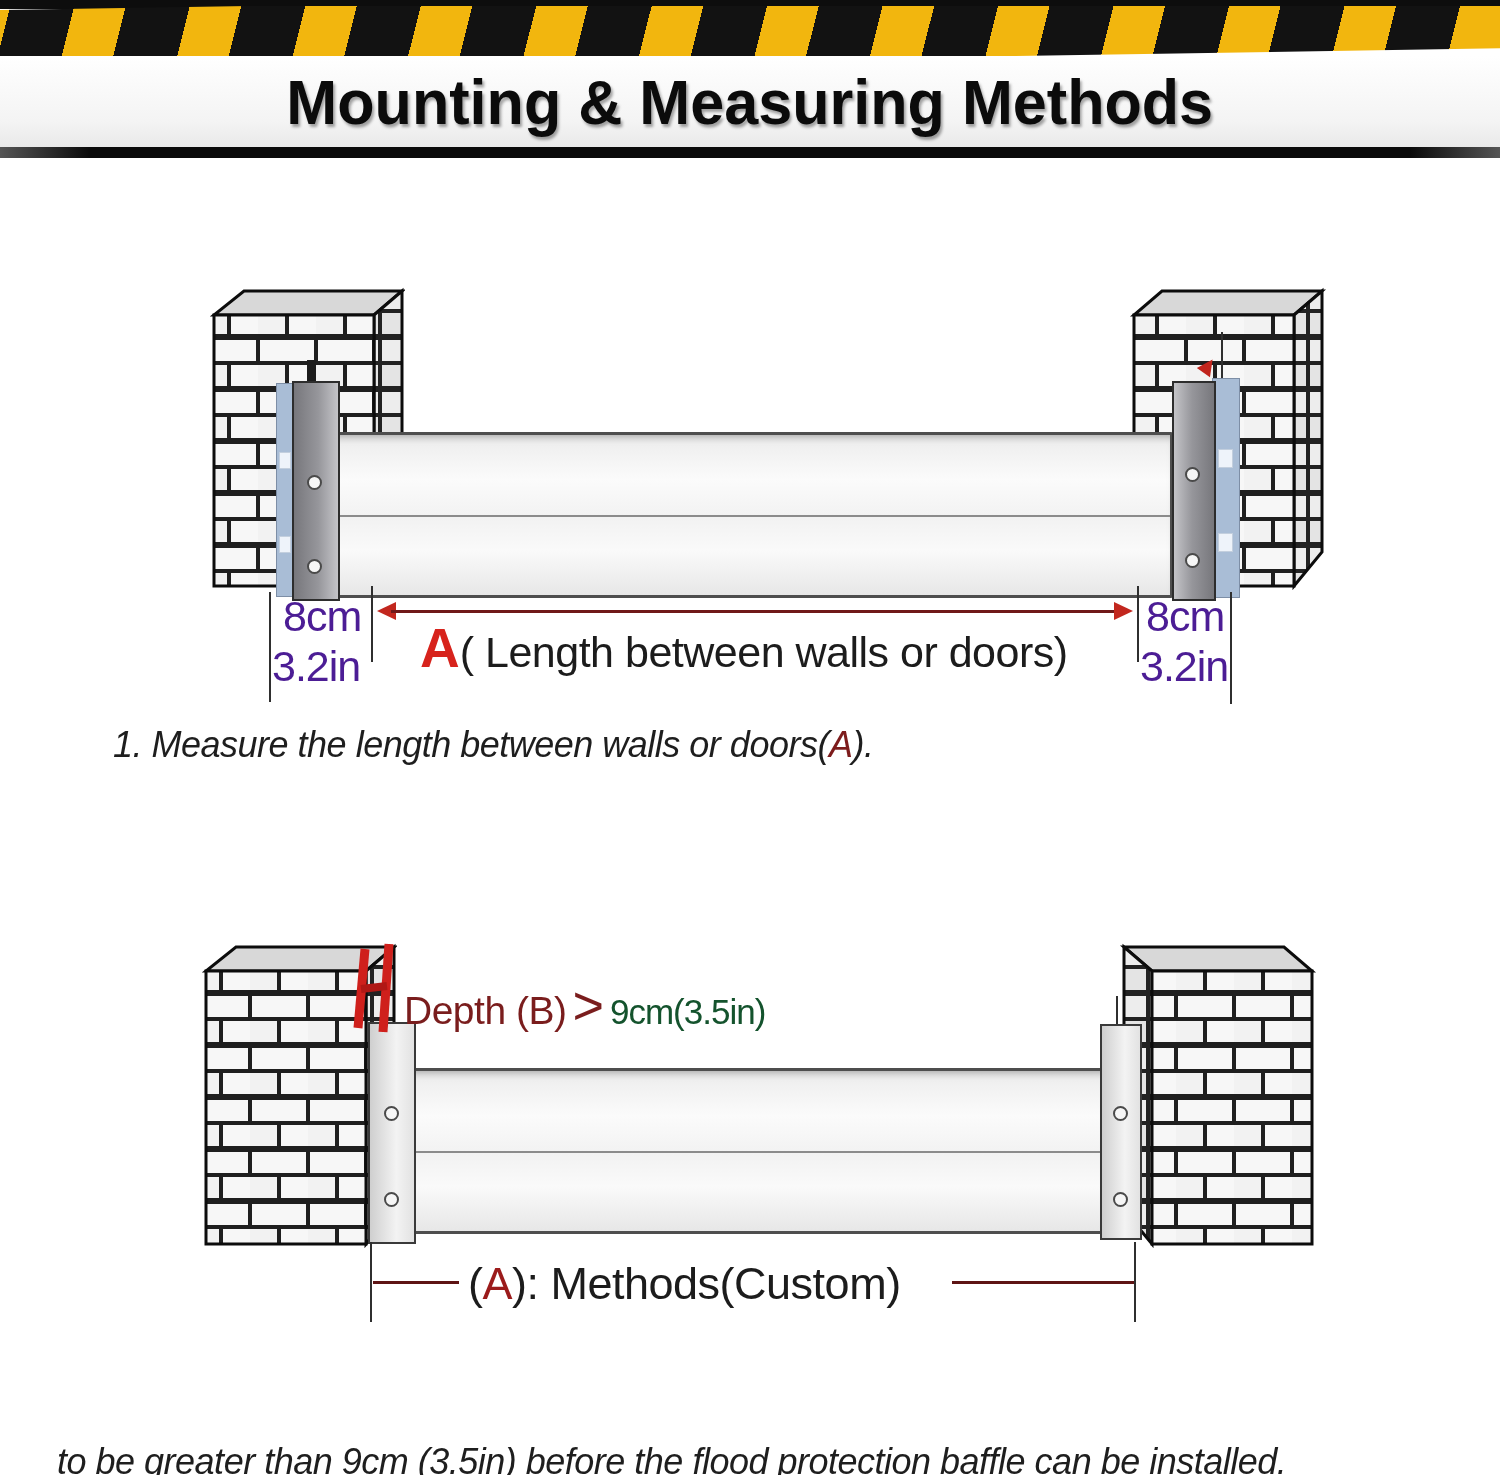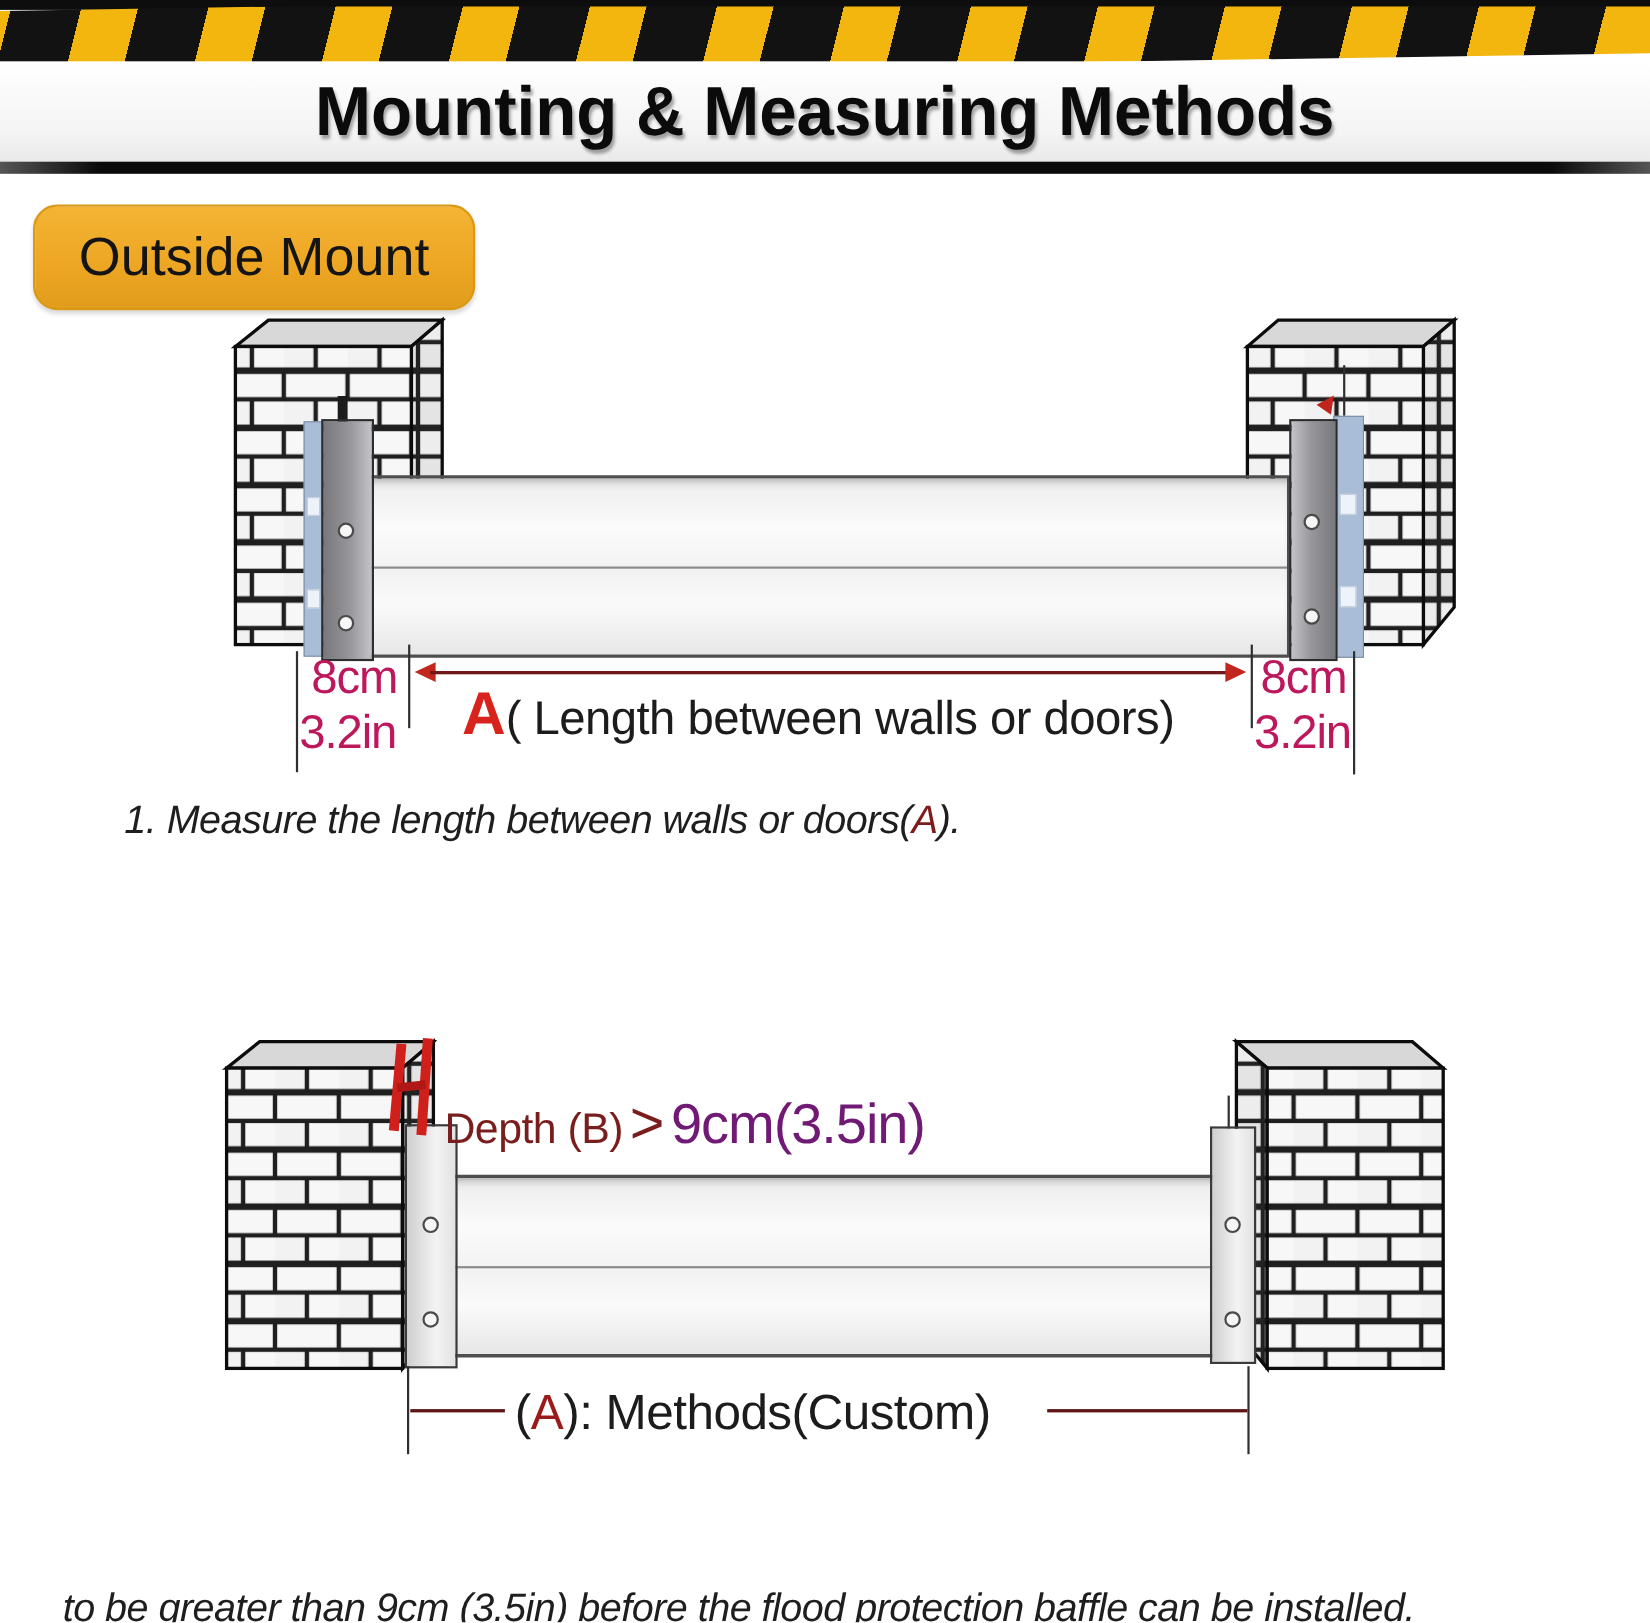--- a/index.html
+++ b/index.html
@@ -47,34 +47,34 @@
   .screw{position:absolute;width:11px;height:11px;border-radius:50%;background:#f6f6f6;border:2px solid #4a4a4a;}
   .anchor-tab{background:#1c1c1c;}
 
   
   .vline{width:2px;background:#2f2f2f;}
   .hline-red{height:3px;background:#5e1414;}
   .dim-arrow-line{position:absolute;left:14px;right:14px;top:8px;height:3px;background:#701818;}
   .arrow-head{position:absolute;width:0;height:0;border-top:9px solid transparent;border-bottom:9px solid transparent;}
   .arrow-head.left{left:0;top:0;border-right:19px solid #c2271e;}
   .arrow-head.right{right:0;top:0;border-left:19px solid #c2271e;}
-  .dim-text{font-size:43px;color:#be185d;letter-spacing:-1px;}
+  .dim-text{font-size:43px;color:#4c1d95;letter-spacing:-1px;}
   .big-red-letter{font-size:55px;font-weight:700;color:#d7231c;}
   .span-label-rest{font-size:43px;color:#1c1c1c;letter-spacing:-0.5px;}
 
   
   .step{font-size:36px;color:#1e1e1e;letter-spacing:-0.5px;white-space:nowrap;font-style:italic;}
   .red-dark{color:#7d1c1c;}
   .red-letter{color:#9b1b1b;}
 
   
   #depth-label{display:flex;align-items:baseline;white-space:nowrap;}
   #depth-prefix{font-size:39px;color:#7a1d1d;letter-spacing:-0.5px;}
   #depth-gt{font-size:54px;color:#7a1d1d;margin:0 6px;}
-  #depth-value{font-size:51px;color:#701a75;letter-spacing:-1px;margin-top:44px;}
+  #depth-value{font-size:35px;color:#14532d;letter-spacing:-1px;margin-top:44px;}
 
   
   #custom-length{font-size:45px;color:#1c1c1c;letter-spacing:-0.5px;white-space:nowrap;}
 
   .mini-arrow{width:0;height:0;border-left:8px solid transparent;border-right:8px solid transparent;
     border-bottom:16px solid #c1241c;transform:rotate(35deg);}
 </style>
 </head>
 <body>
 
@@ -98,23 +98,20 @@
 
   <div class="abs" id="top-black"></div>
   <div class="abs" id="stripe-wrap">
     <div id="stripe-band"></div>
   </div>
   <div class="abs" id="title-area">
     <div id="page-title">Mounting &amp; Measuring Methods</div>
   </div>
   <div class="abs" id="header-rule"></div>
 
-  <div class="abs badge" id="badge-outside">
-    <span>Outside Mount</span>
-  </div>
 
   <svg class="abs pillar" style="left:200px;top:286px" width="205" height="314" viewBox="0 0 205 314">
     <polygon points="14,29 174,29 202,5 44,5" fill="#d8d8d8"></polygon>
     <polygon points="174,29 202,5 202,266 174,300" fill="url(#sideP)"></polygon>
     <rect x="14" y="29" width="160" height="271" fill="url(#brickP)"></rect>
   </svg>
 
   <svg class="abs pillar" style="left:1128px;top:286px" width="200" height="314" viewBox="0 0 200 314">
     <polygon points="6,29 166,29 194,5 34,5" fill="#d8d8d8"></polygon>
     <polygon points="166,29 194,5 194,266 166,300" fill="url(#sideP)"></polygon>

